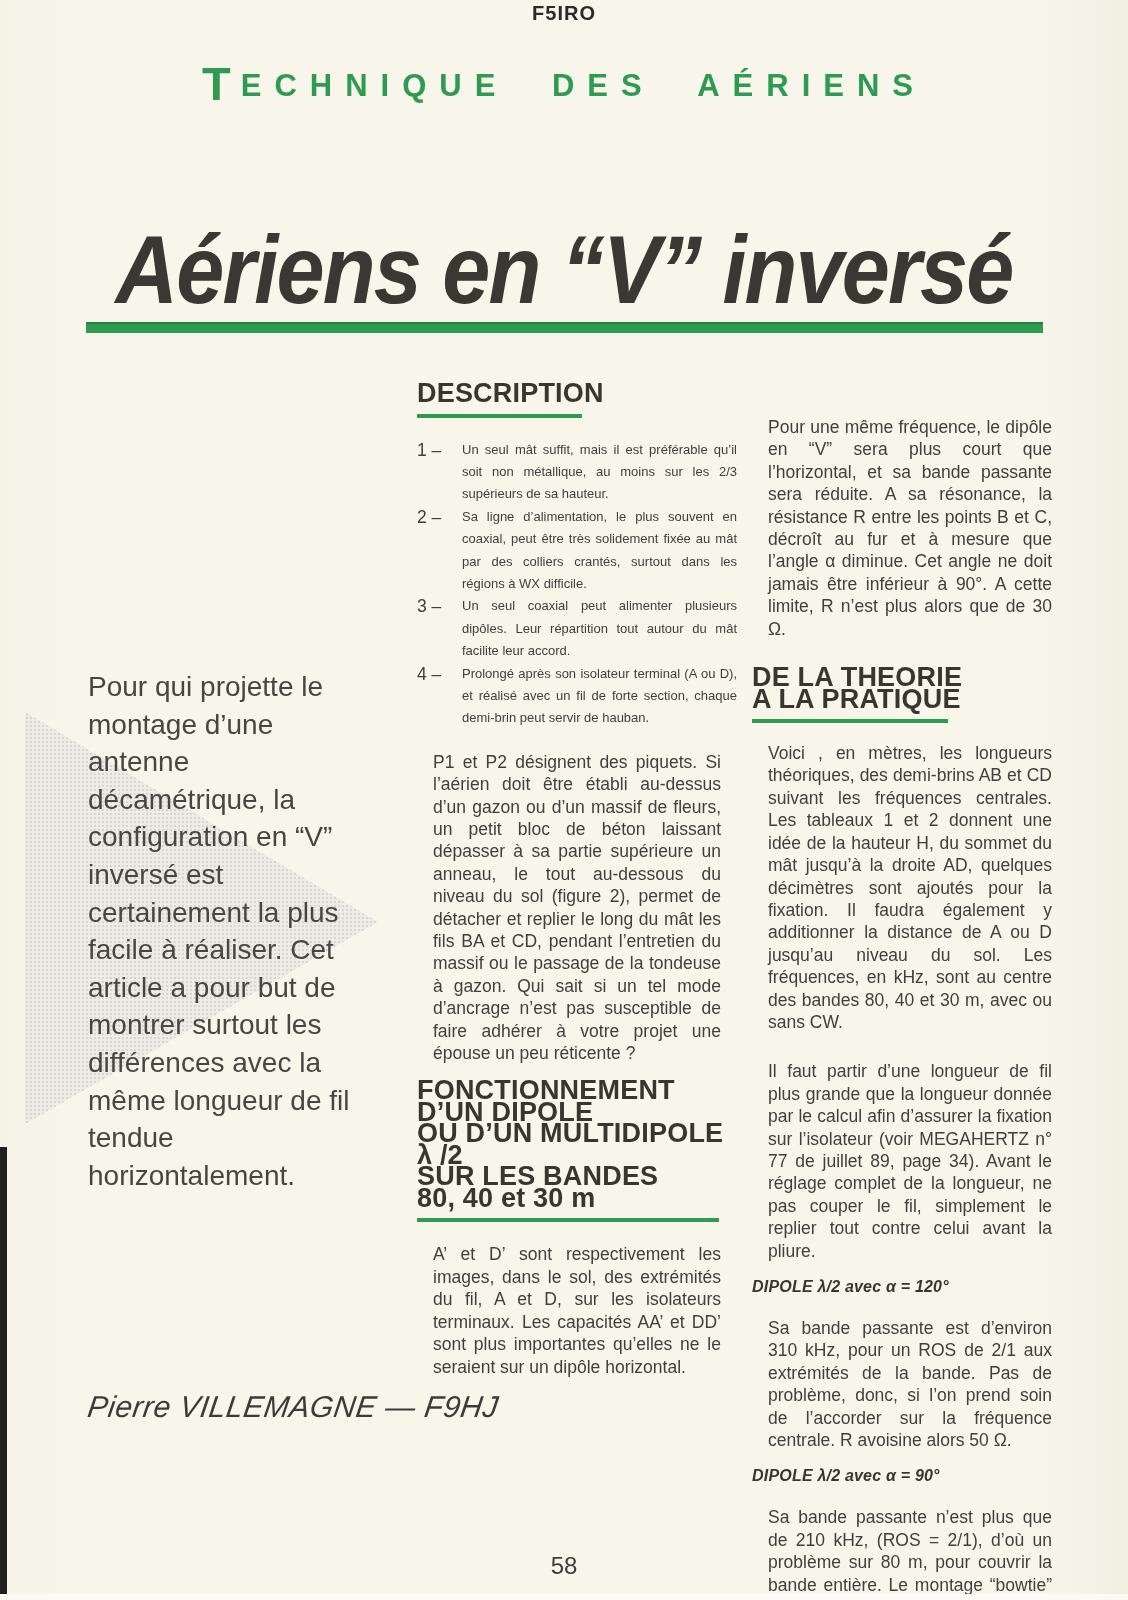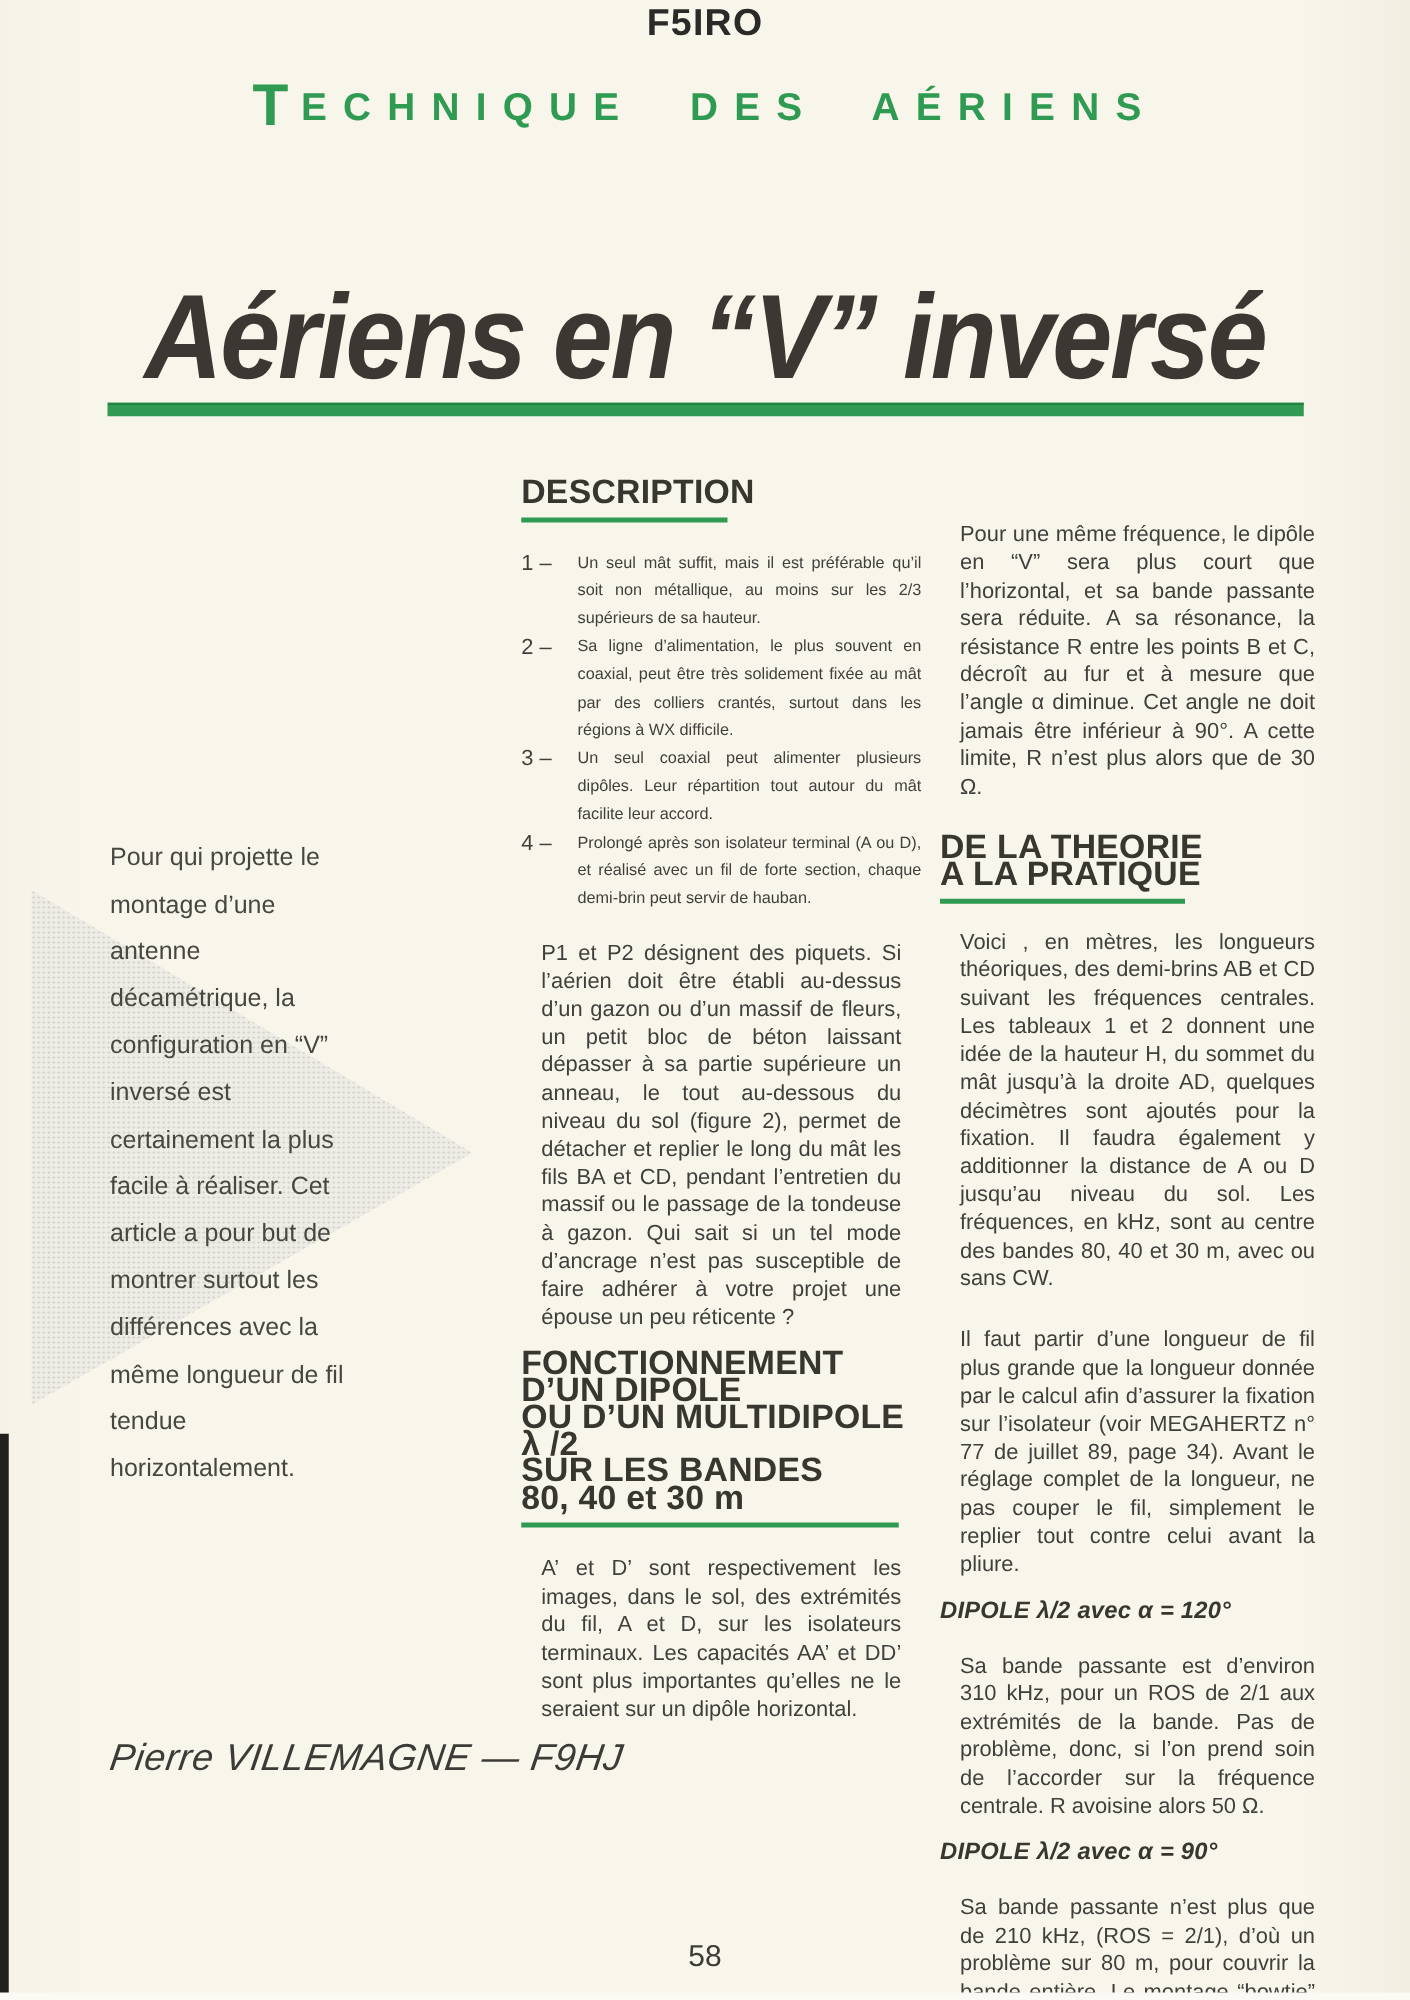--- a/index.html
+++ b/index.html
@@ -11,21 +11,21 @@
   .page{
     position:relative;width:1128px;height:1600px;overflow:hidden;
     background:#f7f4ea;
     background-image:linear-gradient(90deg, #f5f2e6 0%, #f8f5eb 6%, #f8f5eb 92%, #f1eee2 100%);
   }
   
   .scan-edge-left{position:absolute;left:0;top:1147px;width:7px;height:453px;background:#20201e;}
   .scan-edge-bottom{position:absolute;left:0;top:1594px;width:1128px;height:6px;background:#fbfaf5;}
   
   .callsign{position:absolute;left:0;right:0;top:2px;text-align:center;
-    font-weight:bold;font-size:30px;letter-spacing:1px;color:#2a2a28;}
+    font-weight:bold;font-size:20px;letter-spacing:1px;color:#2a2a28;}
   .section-title{position:absolute;left:0;right:0;top:56px;text-align:center;
     color:#2f9b52;font-weight:bold;letter-spacing:13px;word-spacing:22px;font-size:31px;}
   .section-title .initial{font-size:47px;vertical-align:-4px;letter-spacing:10px;}
   .main-title{
     position:absolute;left:0;right:0;top:222px;text-align:center;
     font-size:96px;font-weight:bold;font-style:italic;color:#3b3833;
     transform:scaleX(0.9);transform-origin:50% 50%;
     letter-spacing:-2px;white-space:nowrap;line-height:1;
   }
   .title-rule{position:absolute;left:86px;top:322px;width:957px;height:11px;
@@ -34,21 +34,21 @@
   .halftone-triangle{
     position:absolute;left:25px;top:712px;width:353px;height:412px;
     background-color:#edece6;
     background-image:radial-gradient(#d8d6cc 0.9px, rgba(0,0,0,0) 1px);
     background-size:4px 4px;
     clip-path:polygon(0 0, 100% 51%, 0 100%);
   }
   
   .col{position:absolute;color:#403f3b;}
   .col-left{left:88px;top:668px;width:302px;}
-  .intro-text{font-size:20px;line-height:37.6px;color:#474640;white-space:pre-line;}
+  .intro-text{font-size:28px;line-height:37.6px;color:#474640;white-space:pre-line;}
   .signature{position:absolute;left:88px;top:1390px;width:330px;
     font-style:italic;font-size:30px;color:#3c3b37;
     transform:skewX(-8deg);letter-spacing:0.5px;white-space:nowrap;}
   .col-mid{left:417px;top:383px;width:320px;}
   .col-right{left:752px;top:400px;width:316px;}
   
   .h-col{font-size:27px;font-weight:bold;line-height:21.5px;color:#37362f;
     letter-spacing:0.2px;white-space:pre-line;margin:0;}
   .green-rule{height:4px;background:#2f9b52;margin-top:9px;}
   .rule-description{width:165px;}
@@ -57,21 +57,21 @@
   
   .para{font-size:17.5px;line-height:22.4px;text-align:justify;margin:16px;color:#403f3b;}
   .mt-lead{margin-top:19px;}
   .mt-block{margin-top:21px;}
   .mt-big{margin-top:27px;}
   .mt-head{}
   .list{margin-top:21px;}
   .list-item{display:flex;}
   .li-num{width:45px;flex-shrink:0;font-size:17.5px;line-height:22.4px;color:#403f3b;}
   .li-text{flex:1;font-size:13px;line-height:22.4px;text-align:justify;color:#403f3b;}
-  .subhead{font-size:19px;font-weight:bold;font-style:italic;color:#37362f;
+  .subhead{font-size:16px;font-weight:bold;font-style:italic;color:#37362f;
     margin-top:16px;letter-spacing:0.2px;}
   .page-number{position:absolute;left:0;right:0;top:1552px;text-align:center;
     font-size:24px;color:#3c3c38;}
 </style>
 </head>
 <body>
 
 <div class="page">
 
   <div class="halftone-triangle"></div>

